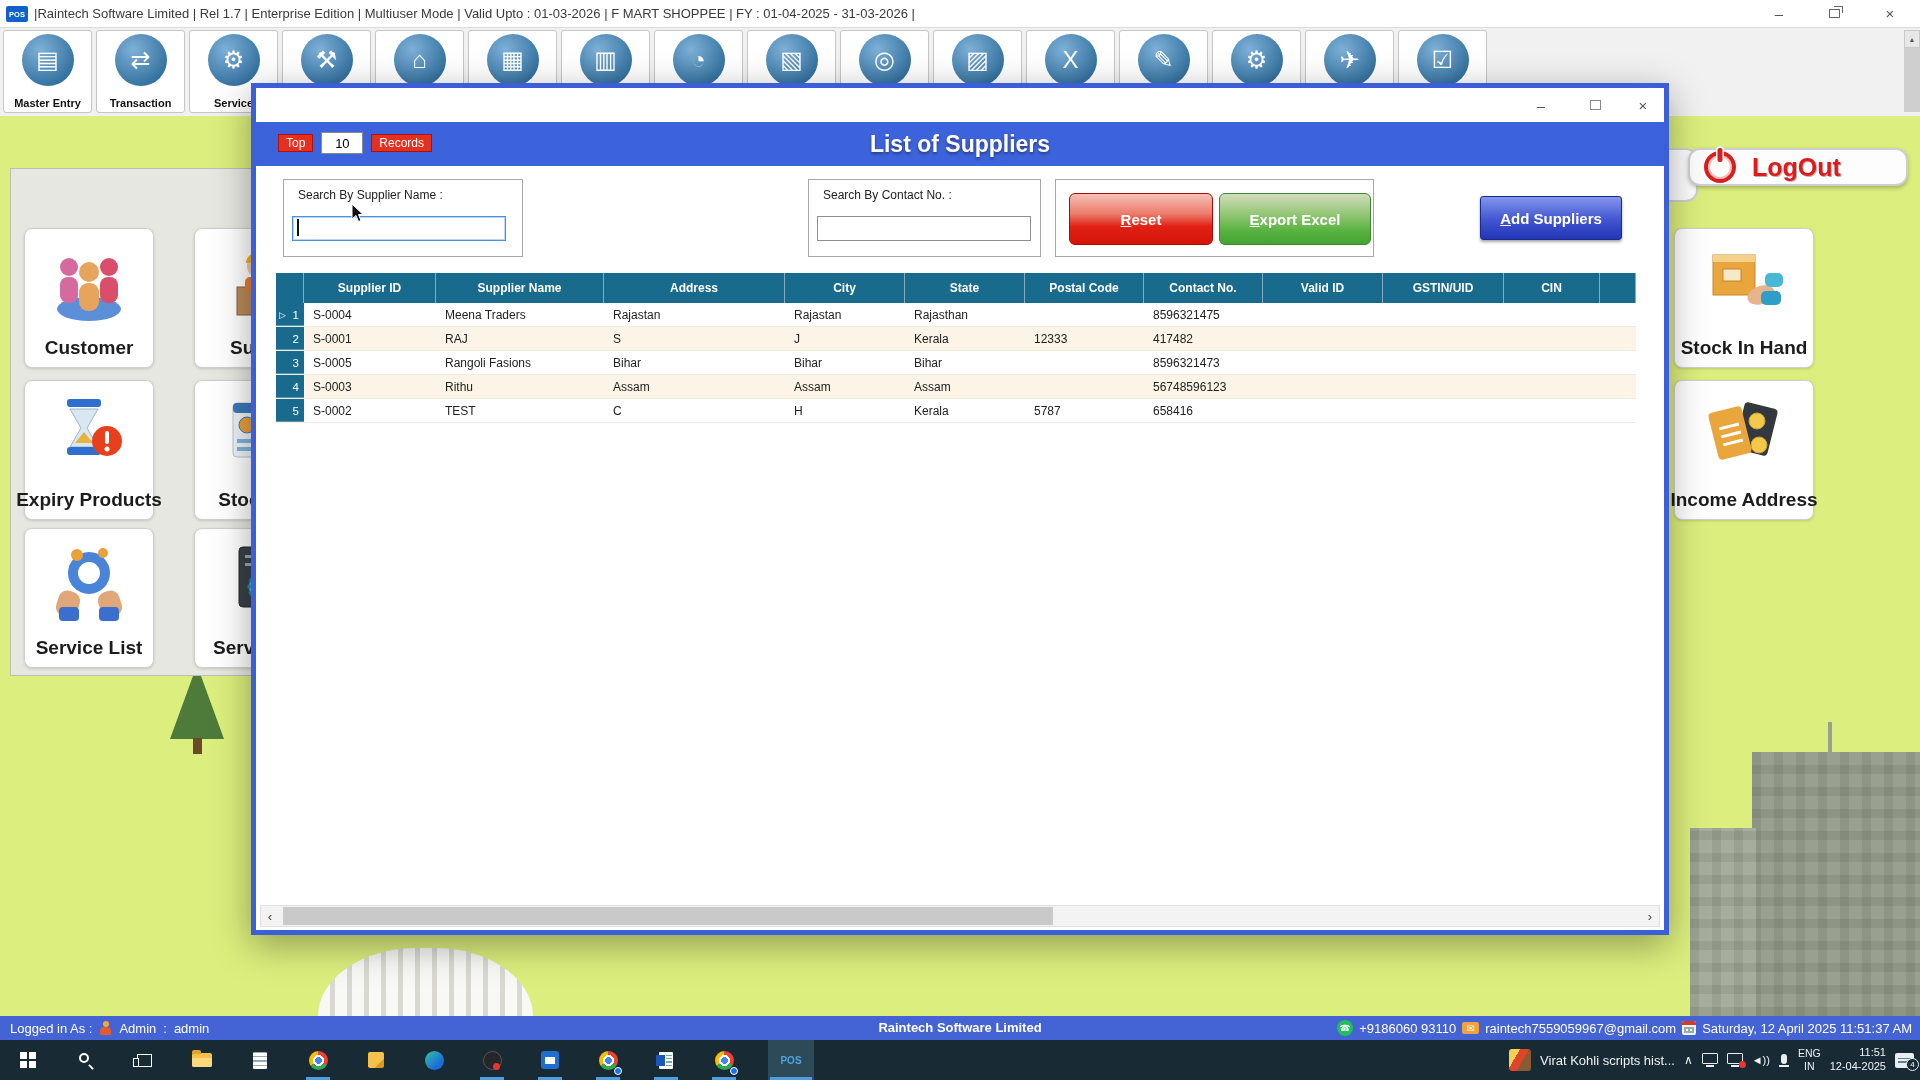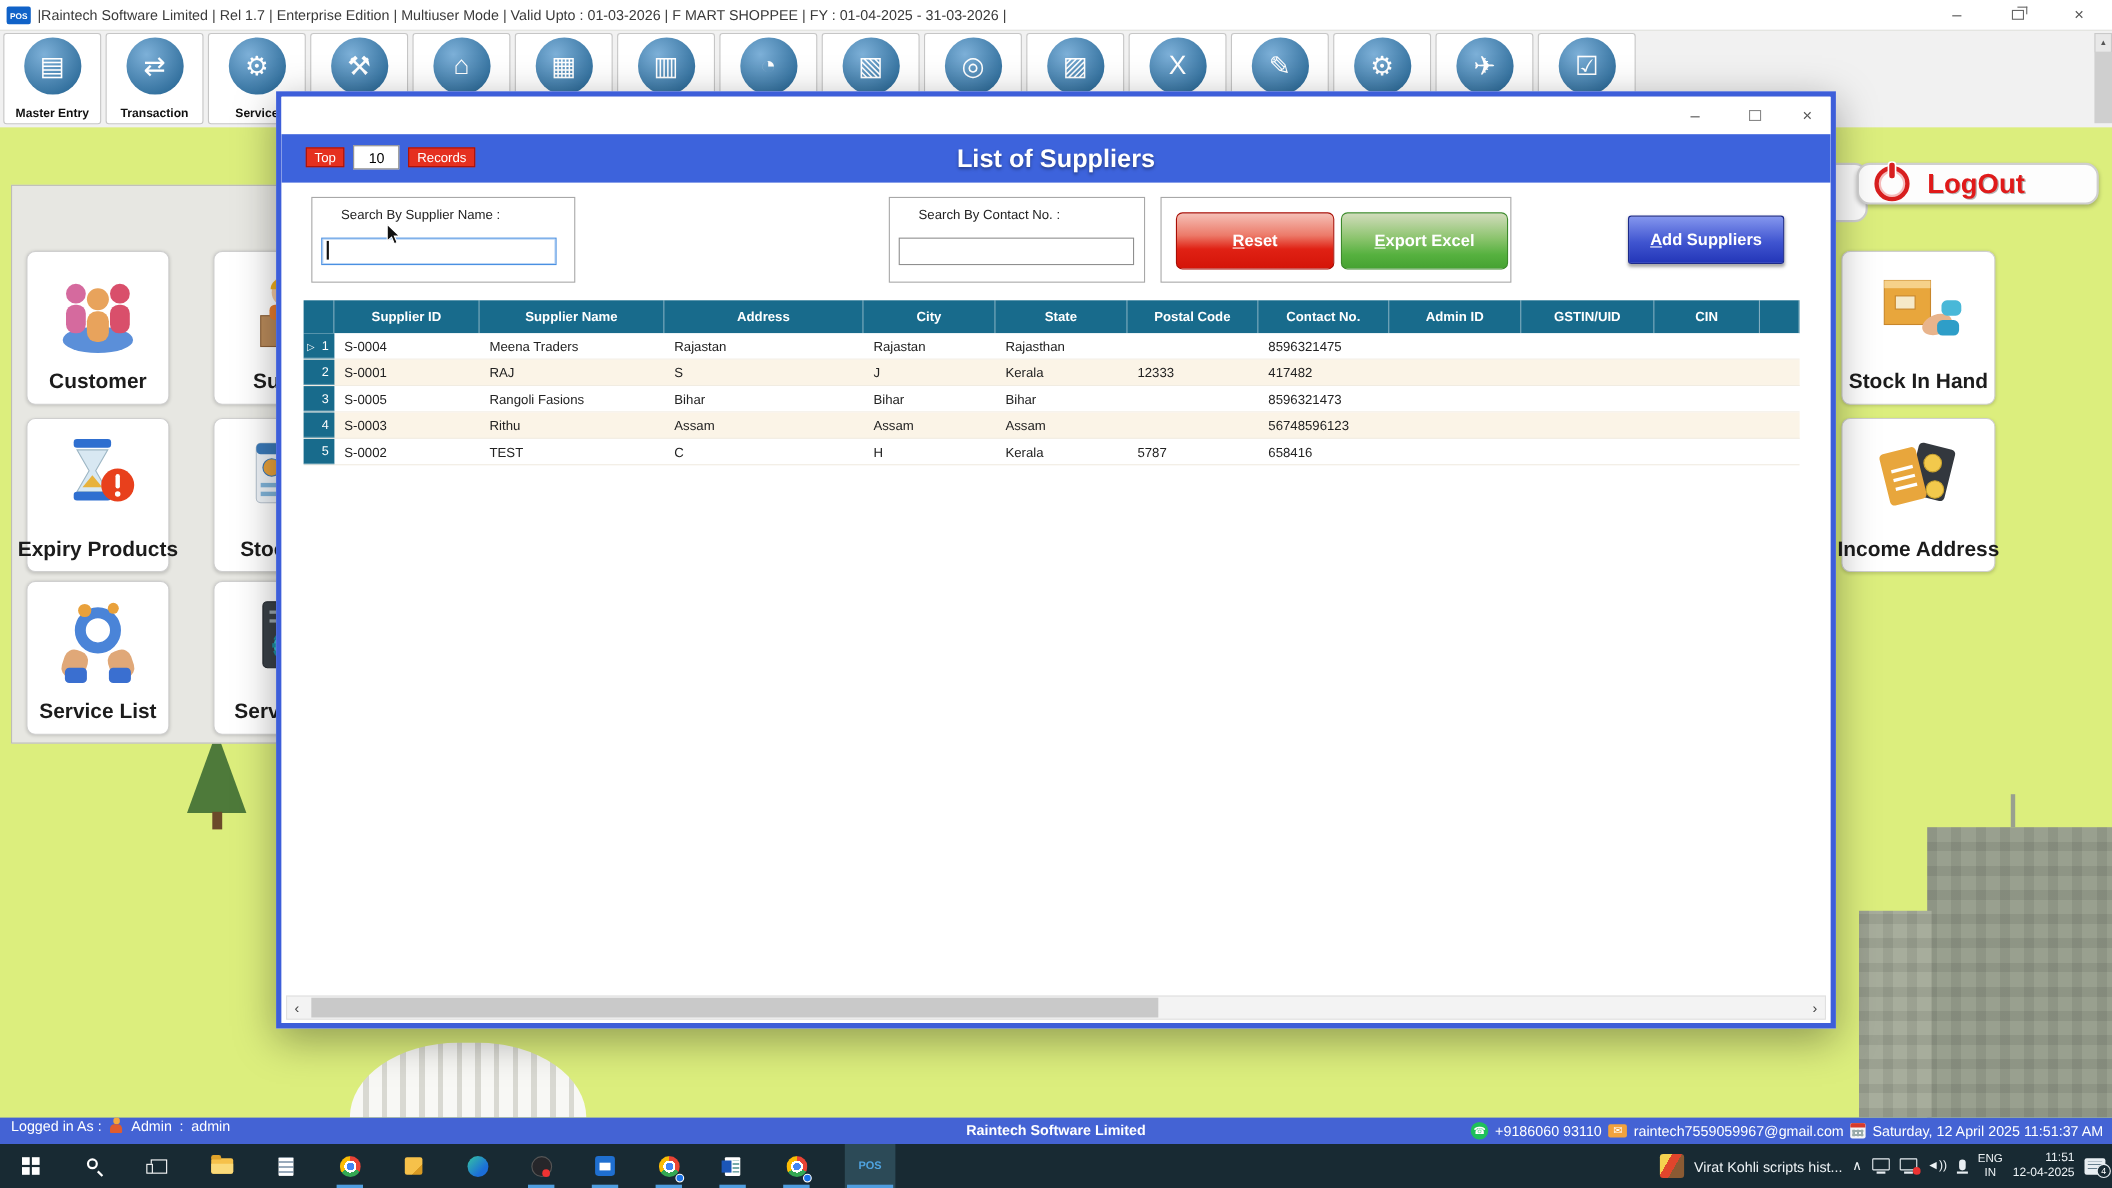--- a/index.html
+++ b/index.html
@@ -59,21 +59,21 @@
   .dlg-btn{top:4px;width:30px;height:26px;display:flex;align-items:center;justify-content:center;color:#555;font-size:15px;}
   .sq-ic{width:11px;height:10px;border:1.5px solid #888;}
   .dlg-band{left:0;top:34px;width:1408px;height:44px;background:#3d63dc;}
   .dlg-title{left:0;top:34px;width:1408px;height:44px;line-height:44px;text-align:center;color:#fff;font-size:23px;font-weight:bold;
     text-shadow:0 2px 3px rgba(0,0,0,.4);pointer-events:none;}
   .top-cluster{left:22px;top:44px;display:flex;align-items:center;gap:8px;}
   .chip{background:#e5301f;border:1px solid #a81208;color:#fff;font-size:12px;padding:1px 7px;}
   .top-input{width:42px;height:22px;border:1px solid #8a8a8a;text-align:center;font-size:13px;}
 
   .group{top:91px;height:78px;border:1px solid #a8a8a8;background:#fff;}
-  .group .glabel{position:absolute;left:24px;top:8px;font-size:12px;color:#222;background:#fff;padding:0 2px;white-space:nowrap;}
+  .group .glabel{position:absolute;left:12px;top:8px;font-size:12px;color:#222;background:#fff;padding:0 2px;white-space:nowrap;}
   .group input{position:absolute;left:8px;top:36px;width:214px;height:25px;border:1px solid #8f8f8f;font-size:13px;padding:0 4px;}
   .inp-focus{border:1px solid #4a90e2 !important;box-shadow:0 0 0 1px #bcd6f5 inset;}
   .caret{left:41px;top:131px;width:1.5px;height:17px;background:#111;}
 
   .btn{display:flex;align-items:center;justify-content:center;color:#fff;font-weight:bold;font-size:15px;border-radius:6px;cursor:default;}
   .btn span{display:block;}
   .btn span::first-letter{text-decoration:underline;}
   .btn-reset{background:linear-gradient(#f5c0b7 0%,#ec7a69 40%,#e02114 65%,#d41408 100%);border:1px solid #a80d04;}
   .btn-export{background:linear-gradient(#d2dcbc 0%,#8cc46e 45%,#56b13f 75%,#46a232 100%);border:1px solid #3c8a2b;}
   .btn-add{background:linear-gradient(#8496ee 0%,#4055d0 55%,#2336b8 100%);border:1px solid #1c2a8a;border-radius:3px;box-shadow:0 2px 3px rgba(0,0,0,.35);}
@@ -91,21 +91,21 @@
   .w0{width:132px}.w1{width:168px}.w2{width:181px}.w3{width:120px}.w4{width:120px}.w5{width:119px}
   .w6{width:119px}.w7{width:120px}.w8{width:121px}.w9{width:96px}.wf{width:36px;flex:0 0 36px;}
   .hnum{width:28px;border-right:1px solid rgba(255,255,255,.45);}
 
   .hscroll{left:4px;top:817px;width:1400px;height:22px;background:#f3f3f3;border:1px solid #e0e0e0;display:flex;align-items:center;}
   .harrow{width:18px;height:100%;display:flex;align-items:center;justify-content:center;color:#444;font-size:13px;}
   .hthumb{position:absolute;left:22px;top:1px;width:770px;height:18px;background:#c9c9c9;}
 
   
   .statusbar{left:0;top:1016px;width:1920px;height:24px;background:#4463d4;color:#fff;font-size:13px;}
-  .sb-left{left:10px;top:0;height:24px;display:flex;gap:7px;}
+  .sb-left{left:10px;top:0;height:24px;display:flex;align-items:center;gap:7px;}
   .sb-center{left:0;top:0;width:1920px;height:24px;line-height:24px;text-align:center;font-weight:600;pointer-events:none;}
   .sb-right{right:8px;top:0;height:24px;display:flex;align-items:center;gap:6px;}
   .person{position:relative;width:13px;height:15px;}
   .person i{position:absolute;left:3.5px;top:0;width:6px;height:6px;border-radius:50%;background:#f4a83c;}
   .person b{position:absolute;left:1px;top:6px;width:11px;height:8px;border-radius:4px 4px 1px 1px;background:#e05c2e;}
   .wa{width:16px;height:16px;border-radius:50%;background:#1fc05a;display:flex;align-items:center;justify-content:center;font-size:9px;color:#fff;}
   .mail{width:17px;height:12px;border-radius:2px;background:#f2a23c;display:flex;align-items:center;justify-content:center;font-size:10px;color:#fff;}
   .cal{position:relative;width:14px;height:14px;background:#f5f5f5;border-radius:2px;overflow:hidden;}
   .cal i{position:absolute;left:0;top:0;right:0;height:4px;background:#d63a2c;}
   .cal b{position:absolute;left:2px;top:6px;right:2px;bottom:2px;
@@ -421,21 +421,21 @@
       <div class="abs grid">
         <div class="ghead">
           <div class="cell hnum"></div>
           <div class="cell w0">Supplier ID</div>
           <div class="cell w1">Supplier Name</div>
           <div class="cell w2">Address</div>
           <div class="cell w3">City</div>
           <div class="cell w4">State</div>
           <div class="cell w5">Postal Code</div>
           <div class="cell w6">Contact No.</div>
-          <div class="cell w7">Admin ID</div>
+          <div class="cell w7">Valid ID</div>
           <div class="cell w8">GSTIN/UID</div>
           <div class="cell w9">CIN</div>
           <div class="cell wf"></div>
         </div>
 
         <div class="grow">
           <div class="cell numc"><span class="mk">▷</span><span>1</span></div>
           <div class="cell w0">S-0004</div>
           <div class="cell w1">Meena Traders</div>
           <div class="cell w2">Rajastan</div>

